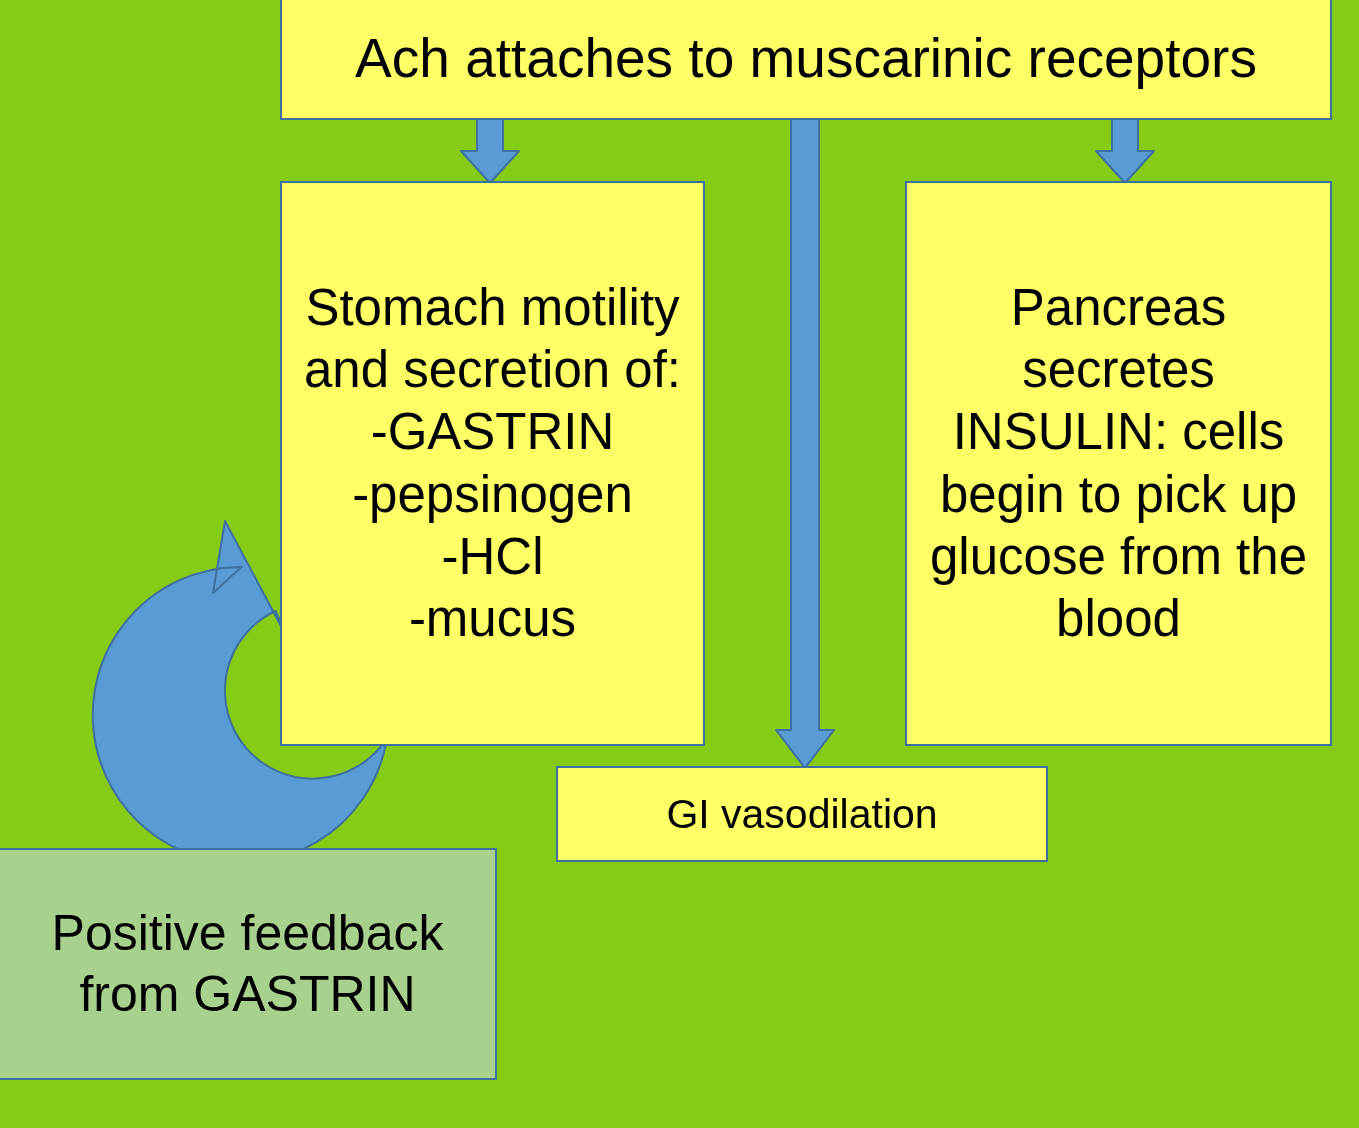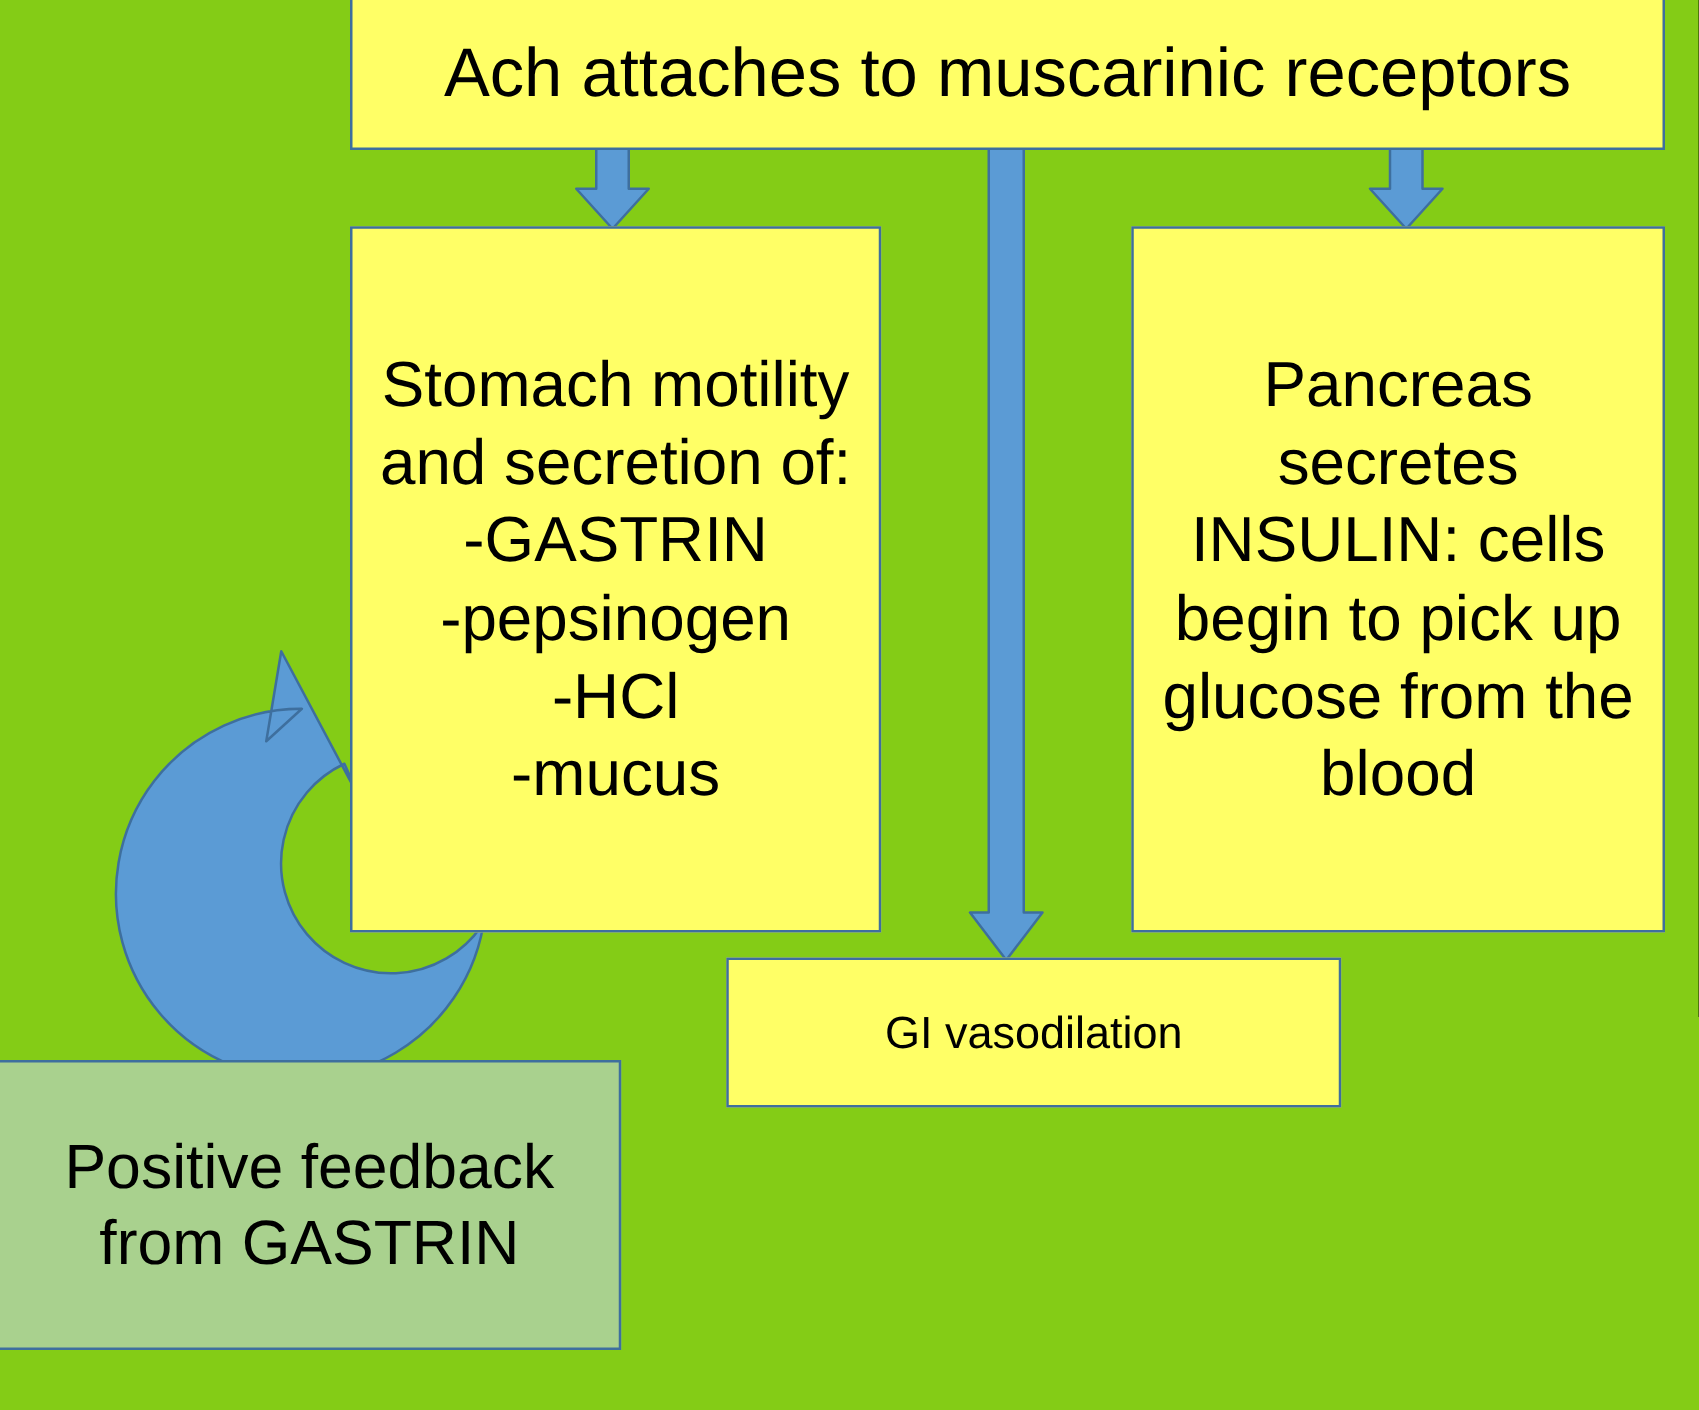--- a/index.html
+++ b/index.html
@@ -29,21 +29,21 @@
     padding: 2px 6px;
     white-space: pre-line;
   }
   .node.yellow { background: #FFFF66; }
   .node.green  { background: #A9D18E; }
 
   
   #node-ach        { left: 280px; top: -2px;   width: 1052px; height: 122px;  font-size: 55px; }
   #node-stomach    { left: 280px; top: 181px;  width: 425px;  height: 565px;  font-size: 51px; }
   #node-pancreas   { left: 905px; top: 181px;  width: 427px;  height: 565px;  font-size: 51px; }
-  #node-gi         { left: 556px; top: 766px;  width: 492px;  height: 120px;  font-size: 36px; margin-left: 25px; }
+  #node-gi         { left: 556px; top: 766px;  width: 492px;  height: 96px;  font-size: 41px; }
   #node-feedback   { left: -2px;  top: 848px;  width: 499px;  height: 232px;  font-size: 50px; }
 
   
   .arrow-svg {
     position: absolute;
     overflow: visible;
   }
   #arrow-left-svg   { left: 455px; top: 118px; z-index: 2; }
   #arrow-right-svg  { left: 1090px; top: 118px; z-index: 2; }
   #arrow-mid-svg    { left: 770px; top: 118px; z-index: 2; }

